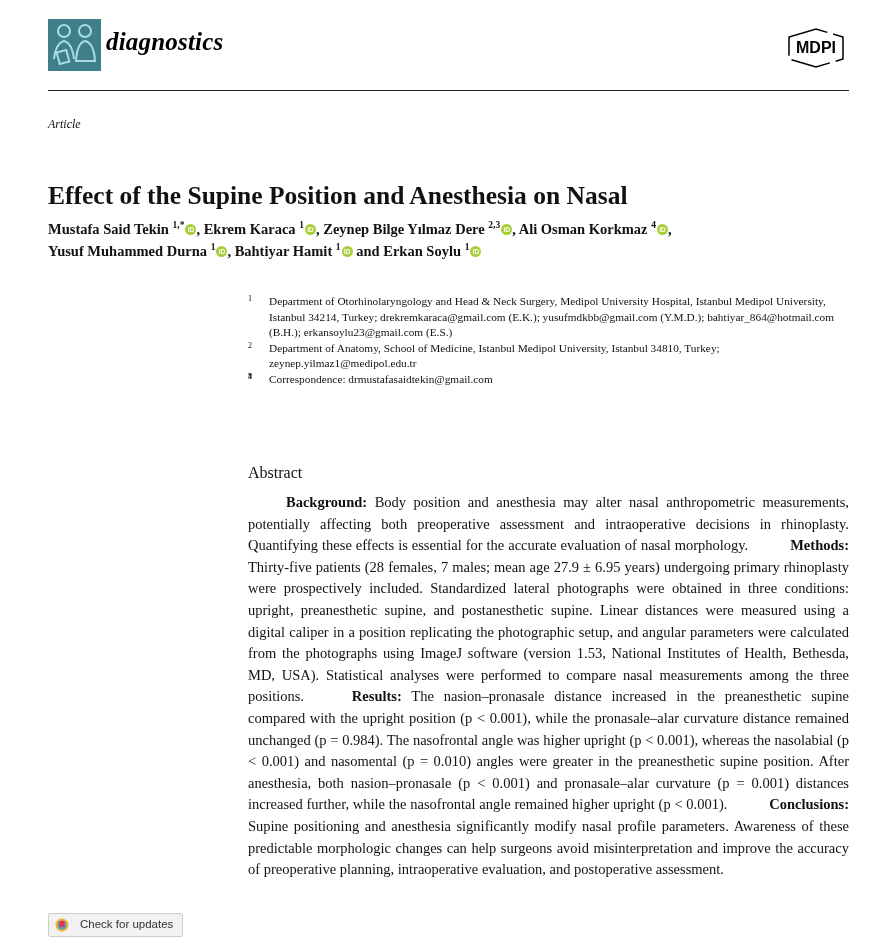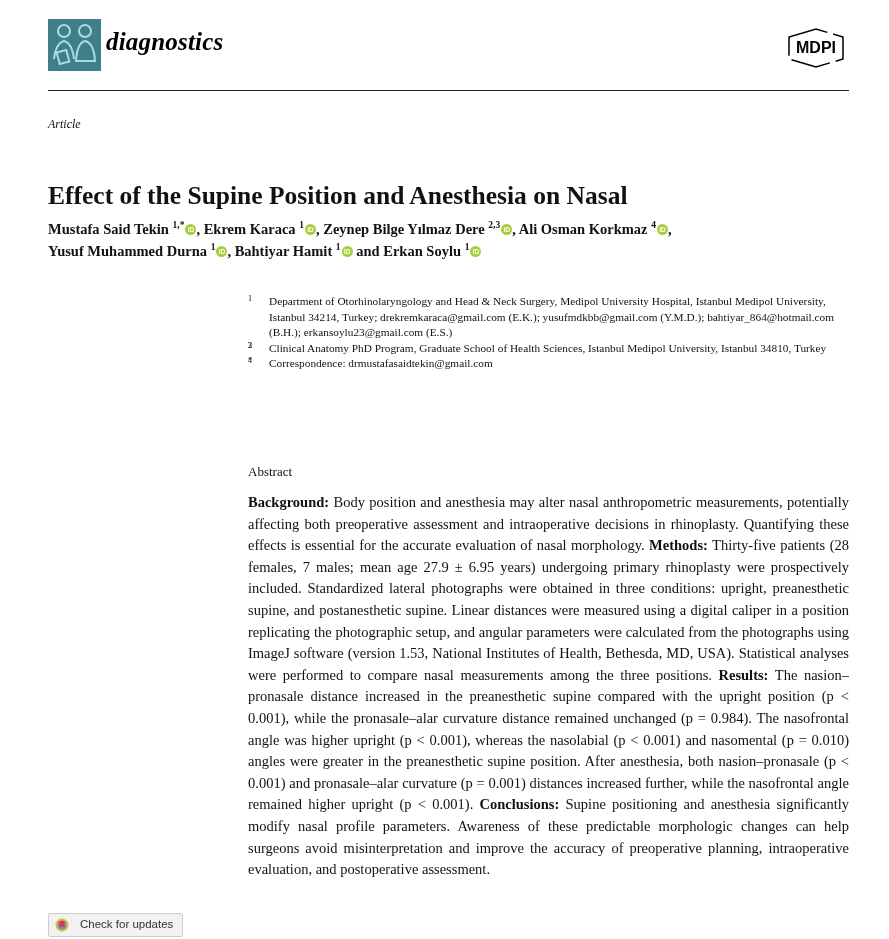--- a/index.html
+++ b/index.html
@@ -10,23 +10,23 @@
   #mdpi { left:783px; top:27px; width:66px; height:42px; }
   #header-rule { left:48px; top:90px; width:801px; height:1px; background:#222; }
   #article-type { left:48px; top:117px; font-size:12px; font-style:italic; }
   #title { left:48px; top:140px; width:780px; font-size:25.5px; font-weight:bold; line-height:31px;margin-top:40px; }
   #authors { left:48px; top:218px; width:800px; font-size:14.5px; font-weight:bold; line-height:22px; }
   .orcid { display:inline-block; width:11px; height:11px; border-radius:50%; background:#a6ce39; color:#fff; font-family:"Liberation Sans",sans-serif; font-size:6.5px; line-height:11px; text-align:center; vertical-align:2px; font-weight:bold; margin-left:1px;}
   sup.af { font-size:9.5px; vertical-align:6px; line-height:0; }
   #affils { left:248px; top:294px; width:590px; font-size:11.3px; line-height:15.6px; }
   .aff { position:relative; padding-left:21px; }
   .aff .num { position:absolute; left:0; top:-3px; font-size:8px; }
-  #abstract-head { left:248px; top:464px; font-size:13px; }
+  #abstract-head { left:248px; top:464px; font-size:16px; }
   #abstract { left:248px; top:492px; width:601px; font-size:14.5px; line-height:21.6px; text-align:justify; hyphens:manual; }
-  #abstract b { font-weight:bold; }
+  #abstract b { font-weight:bold;margin-left:38px; }
   #check-updates { left:48px; top:913px; width:135px; height:24px; border:1px solid #ccc; background:#f2f2f2; border-radius:2px; font-family:"Liberation Sans",sans-serif; font-size:11.5px; color:#333; box-sizing:border-box; }
   #check-updates .ic { position:absolute; left:6px; top:4px; width:14px; height:14px; }
   #check-updates .lbl { position:absolute; left:31px; top:4px; }
 </style>
 </head>
 <body>
 
 <div class="abs" id="logo-box">
   <svg width="53" height="52" viewBox="0 0 53 52">
     <g fill="none" stroke="#a9dbe0" stroke-width="2">
@@ -52,22 +52,22 @@
 <div class="abs" id="article-type">Article</div>
 
 <div class="abs" id="title">
   <div>Effect of the Supine Position and Anesthesia on Nasal</div>
 </div>
 
 <div class="abs" id="authors"><span>Mustafa Said Tekin</span> <sup class="af">1,*</sup><span class="orcid">iD</span>, <span>Ekrem Karaca</span> <sup class="af">1</sup><span class="orcid">iD</span>, <span>Zeynep Bilge Yılmaz Dere</span> <sup class="af">2,3</sup><span class="orcid">iD</span>, <span>Ali Osman Korkmaz</span> <sup class="af">4</sup><span class="orcid">iD</span>, <br><span>Yusuf Muhammed Durna</span> <sup class="af">1</sup><span class="orcid">iD</span>, <span>Bahtiyar Hamit</span> <sup class="af">1</sup><span class="orcid">iD</span> and <span>Erkan Soylu</span> <sup class="af">1</sup><span class="orcid">iD</span></div>
 
 <div class="abs" id="affils">
     <div class="aff"><span class="num">1</span><span>Department of Otorhinolaryngology and Head &amp; Neck Surgery, Medipol University Hospital, Istanbul Medipol University, Istanbul 34214, Turkey; drekremkaraca@gmail.com (E.K.); yusufmdkbb@gmail.com (Y.M.D.); bahtiyar_864@hotmail.com (B.H.); erkansoylu23@gmail.com (E.S.)</span></div>
-    <div class="aff"><span class="num">2</span></div>
-    <div class="aff"><span class="num">3</span><span>Clinical Anatomy PhD Program, Graduate School of Health Sciences, Istanbul Medipol University, Istanbul 34810, Turkey</span></div>
+    <div class="aff"><span class="num">2</span><span>Department of Anatomy, School of Medicine, Istanbul Medipol University, Istanbul 34810, Turkey; zeynep.yilmaz1@medipol.edu.tr</span></div>
+    <div class="aff"><span class="num">3</span></div>
     <div class="aff"><span class="num">4</span></div>
     <div class="aff"><span class="num">*</span><span>Correspondence: drmustafasaidtekin@gmail.com</span></div>
   </div>
 
 <div class="abs" id="abstract-head">Abstract</div>
 
 <div class="abs" id="abstract">
   <b>Background:</b><span> Body position and anesthesia may alter nasal anthropometric measurements, potentially affecting both preoperative assessment and intraoperative decisions in rhino­plasty. Quantifying these effects is essential for the accurate evaluation of nasal morphology. </span><b>Methods:</b><span> Thirty-five patients (28 females, 7 males; mean age 27.9 ± 6.95 years) undergoing primary rhinoplasty were prospectively included. Standardized lateral photographs were obtained in three conditions: upright, preanesthetic supine, and postanesthetic supine. Linear distances were measured using a digital caliper in a position replicating the pho­tographic setup, and angular parameters were calculated from the photographs using ImageJ software (version 1.53, National Institutes of Health, Bethesda, MD, USA). Statisti­cal analyses were performed to compare nasal measurements among the three positions. </span><b>Results:</b><span> The nasion–pronasale distance increased in the preanesthetic supine compared with the upright position (p &lt; 0.001), while the pronasale–alar curvature distance remained unchanged (p = 0.984). The nasofrontal angle was higher upright (p &lt; 0.001), whereas the nasolabial (p &lt; 0.001) and nasomental (p = 0.010) angles were greater in the preanesthetic supine position. After anesthesia, both nasion–pronasale (p &lt; 0.001) and pronasale–alar curvature (p = 0.001) distances increased further, while the nasofrontal angle remained higher upright (p &lt; 0.001). </span><b>Conclusions:</b><span> Supine positioning and anesthesia significantly modify nasal profile parameters. Awareness of these predictable morphologic changes can help surgeons avoid misinterpretation and improve the accuracy of preoperative planning, intraoperative evaluation, and postoperative assessment.</span>
 </div>
 

